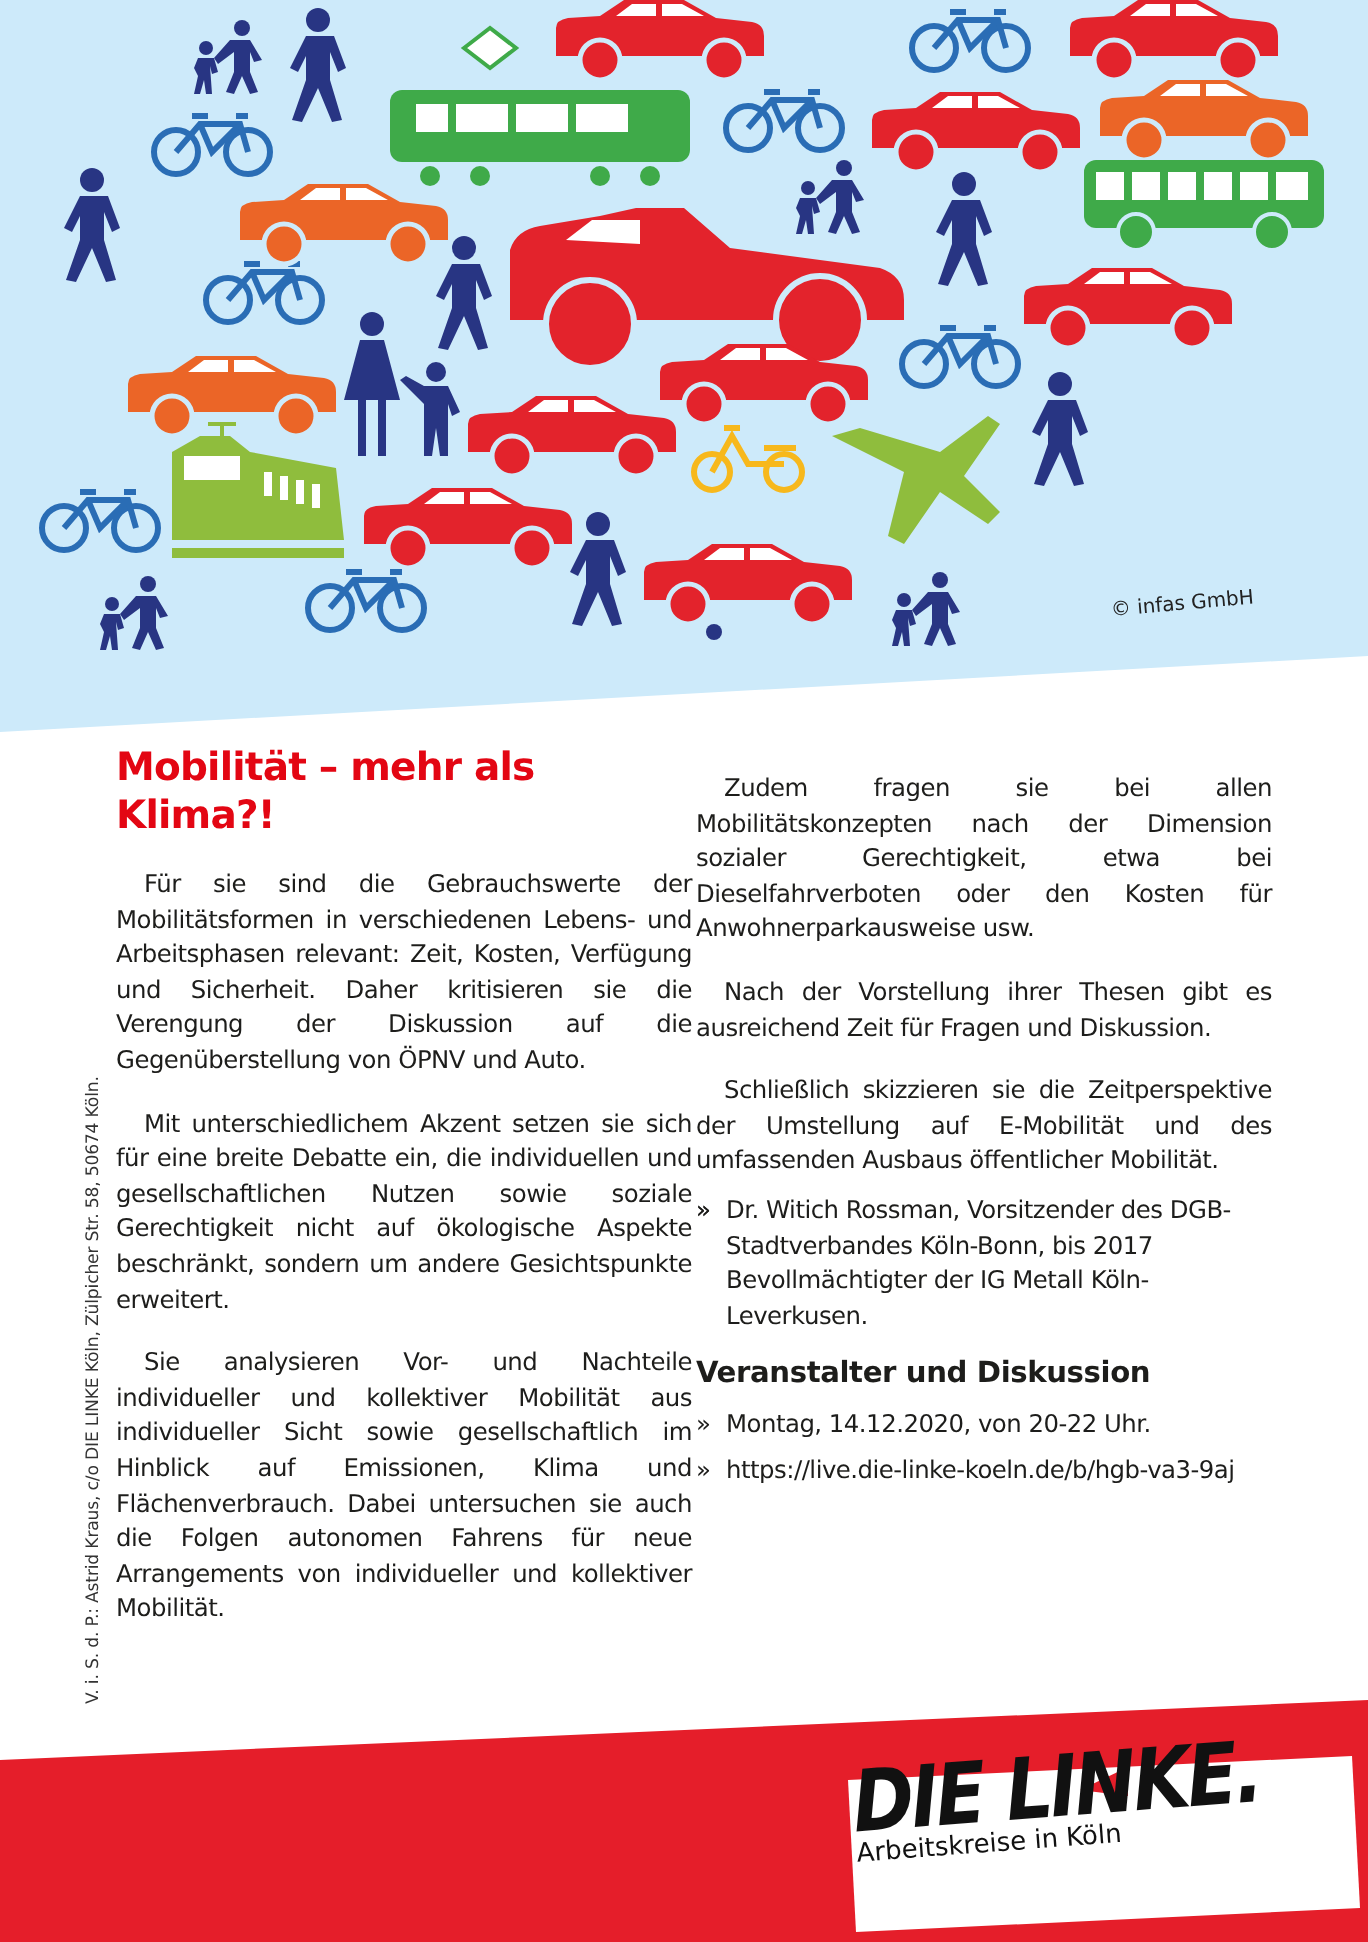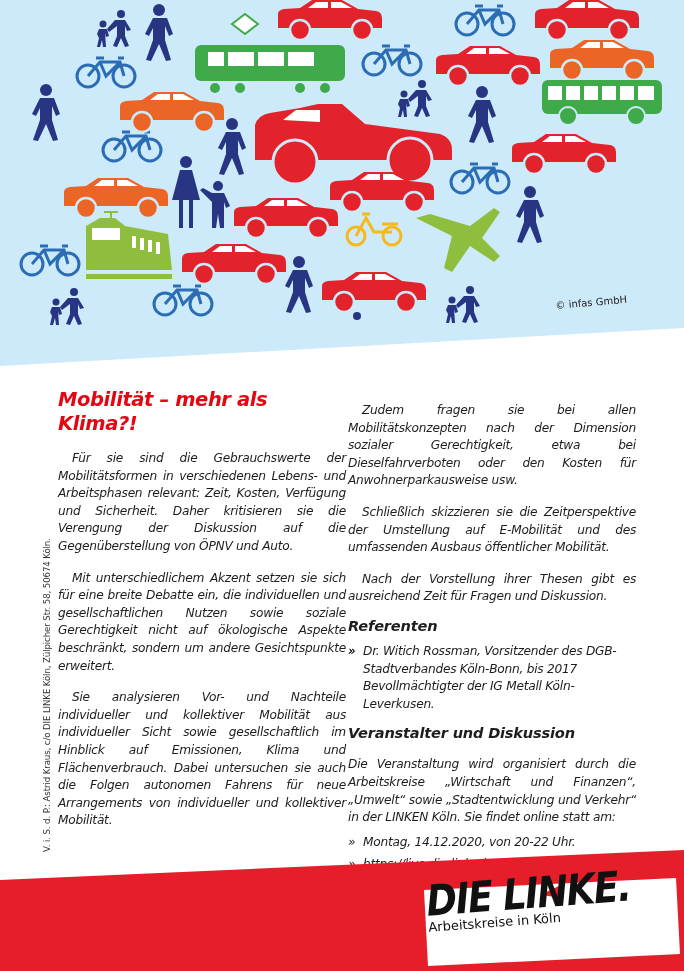--- a/index.html
+++ b/index.html
@@ -1,19 +1,19 @@
 <!DOCTYPE html>
 <html><head>
 <meta charset="utf-8">
 <style>
   html, body { margin:0; padding:0; }
   body { width:684px; height:971px; position:relative; overflow:hidden; background:#ffffff;
          font-family:"DejaVu Sans", sans-serif; color:#1d1d1b; }
   #hero { position:absolute; left:0; top:0; width:684px; height:370px; }
-  .col { position:absolute; top:388px; width:288px; font-size:12.2px; line-height:17.6px; letter-spacing:-0.25px;font-style:italic; }
+  .col { position:absolute; top:372px; width:288px; font-size:12.2px; line-height:17.6px; letter-spacing:-0.25px; }
   #col-left { left:58px; }
   #col-right { left:348px; }
   .col p { margin:14px 0 7px 0; text-align:justify; text-indent:14px; }
   .col p.noindent { text-indent:0; }
   h1 { margin:0 0 9px 0; font-size:19.5px; line-height:24px; font-weight:bold; color:#e30613; letter-spacing:-0.4px; }
   h2 { margin:10px 0 8px 0; font-size:14.6px; line-height:19px; font-weight:bold; color:#1d1d1b; letter-spacing:-0.2px; }
   ul.bul { list-style:none; margin:0 0 7px 0; padding:0; }
   ul.bul li { position:relative; padding-left:15px; margin-bottom:5px; text-align:left; }
   ul.bul li .mark { position:absolute; left:0; top:0; }
   #imprint { position:absolute; left:42px; top:852px; transform:rotate(-90deg); transform-origin:0 0;
@@ -150,31 +150,29 @@
 
 <div id="col-left" class="col">
   <h1>Mobilität – mehr als Klima?!</h1>
   <p>Für sie sind die Gebrauchswerte der Mobilitätsformen in verschiedenen Lebens- und Arbeitsphasen relevant: Zeit, Kosten, Verfügung und Sicherheit. Daher kritisieren sie die Verengung der Diskussion auf die Gegenüberstellung von ÖPNV und Auto.</p>
   <p>Mit unterschiedlichem Akzent setzen sie sich für eine breite Debatte ein, die individuellen und gesellschaftlichen Nutzen sowie soziale Gerechtigkeit nicht auf ökologische Aspekte beschränkt, sondern um andere Gesichtspunkte erweitert.</p>
   <p>Sie analysieren Vor- und Nachteile individueller und kollektiver Mobilität aus individueller Sicht sowie gesellschaftlich im Hinblick auf Emissionen, Klima und Flächenverbrauch. Dabei untersuchen sie auch die Folgen autonomen Fahrens für neue Arrangements von individueller und kollektiver Mobilität.</p>
 </div>
 
 <div id="col-right" class="col">
   <p>Zudem fragen sie bei allen Mobilitätskonzepten nach der Dimension sozialer Gerechtigkeit, etwa bei Dieselfahrverboten oder den Kosten für Anwohnerparkausweise usw.</p>
+  <p>Nach der Vorstellung ihrer Thesen gibt es ausreichend Zeit für Fragen und Diskussion.</p>
   <p>Schließlich skizzieren sie die Zeitperspektive der Umstellung auf E-Mobilität und des umfassenden Ausbaus öffentlicher Mobilität.</p>
-  <p>Nach der Vorstellung ihrer Thesen gibt es ausreichend Zeit für Fragen und Diskussion.</p>
 
-  <h2>Referenten</h2>
   <ul class="bul">
     <li><span class="mark">»</span></li>
     <li><span class="mark">»</span><span>Dr. Witich Rossman, Vorsitzender des DGB-Stadtverbandes Köln-Bonn, bis 2017 Bevollmächtigter der IG Metall Köln-Leverkusen.</span></li>
   </ul>
 
   <h2>Veranstalter und Diskussion</h2>
-  <p class="noindent">Die Veranstaltung wird organisiert durch die Arbeitskreise „Wirtschaft und Finanzen“, „Umwelt“ sowie „Stadtentwicklung und Verkehr“ in der LINKEN Köln. Sie findet online statt am:</p>
   <ul class="bul">
     <li><span class="mark">»</span><span>Montag, 14.12.2020, von 20-22 Uhr.</span></li>
     <li><span class="mark">»</span><span>https://live.die-linke-koeln.de/b/hgb-va3-9aj</span></li>
   </ul>
 </div>
 
 <div id="imprint">V. i. S. d. P.: Astrid Kraus, c/o DIE LINKE Köln, Zülpicher Str. 58, 50674 Köln.</div>
 
 <svg id="footer" viewBox="0 0 684 121" xmlns="http://www.w3.org/2000/svg">
   <polygon points="0,30 684,0 684,121 0,121" fill="#e51e2a"></polygon>

